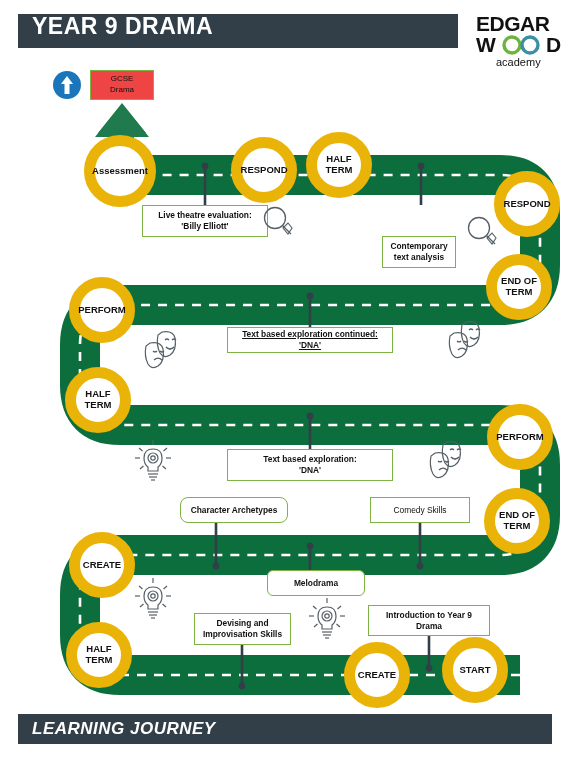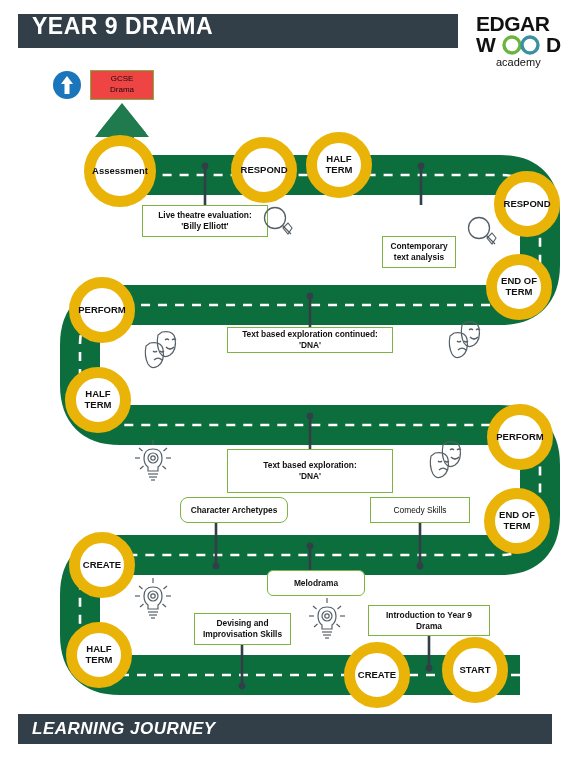--- a/index.html
+++ b/index.html
@@ -220,26 +220,26 @@
 <div class="box" style="left:142px;top:205px;width:126px;height:32px;">
   <span><span>Live theatre evaluation:</span><br>
         <span>'Billy Elliott'</span></span>
 </div>
 
 <div class="box" style="left:382px;top:205px;width:74px;height:32px;margin-top:31px;">
   <span><span>Contemporary</span><br>
         <span>text analysis</span></span>
 </div>
 
-<div class="box" style="left:227px;top:327px;width:166px;height:24px;">
+<div class="box" style="left:227px;top:327px;width:166px;height:24px;text-decoration:underline;">
   <span><span>Text based exploration continued:</span><br>
         <span>'DNA'</span></span>
 </div>
 
-<div class="box" style="left:227px;top:449px;width:166px;height:44px;">
+<div class="box" style="left:227px;top:449px;width:166px;height:32px;">
   <span><span>Text based exploration:</span><br>
         <span>'DNA'</span></span>
 </div>
 
 <div class="box" style="left:180px;top:497px;width:108px;height:19px;border-radius:8px;">
   <span>Character Archetypes</span>
 </div>
 
 <div class="box reg" style="left:370px;top:497px;width:100px;height:19px;">
   <span>Comedy Skills</span>

